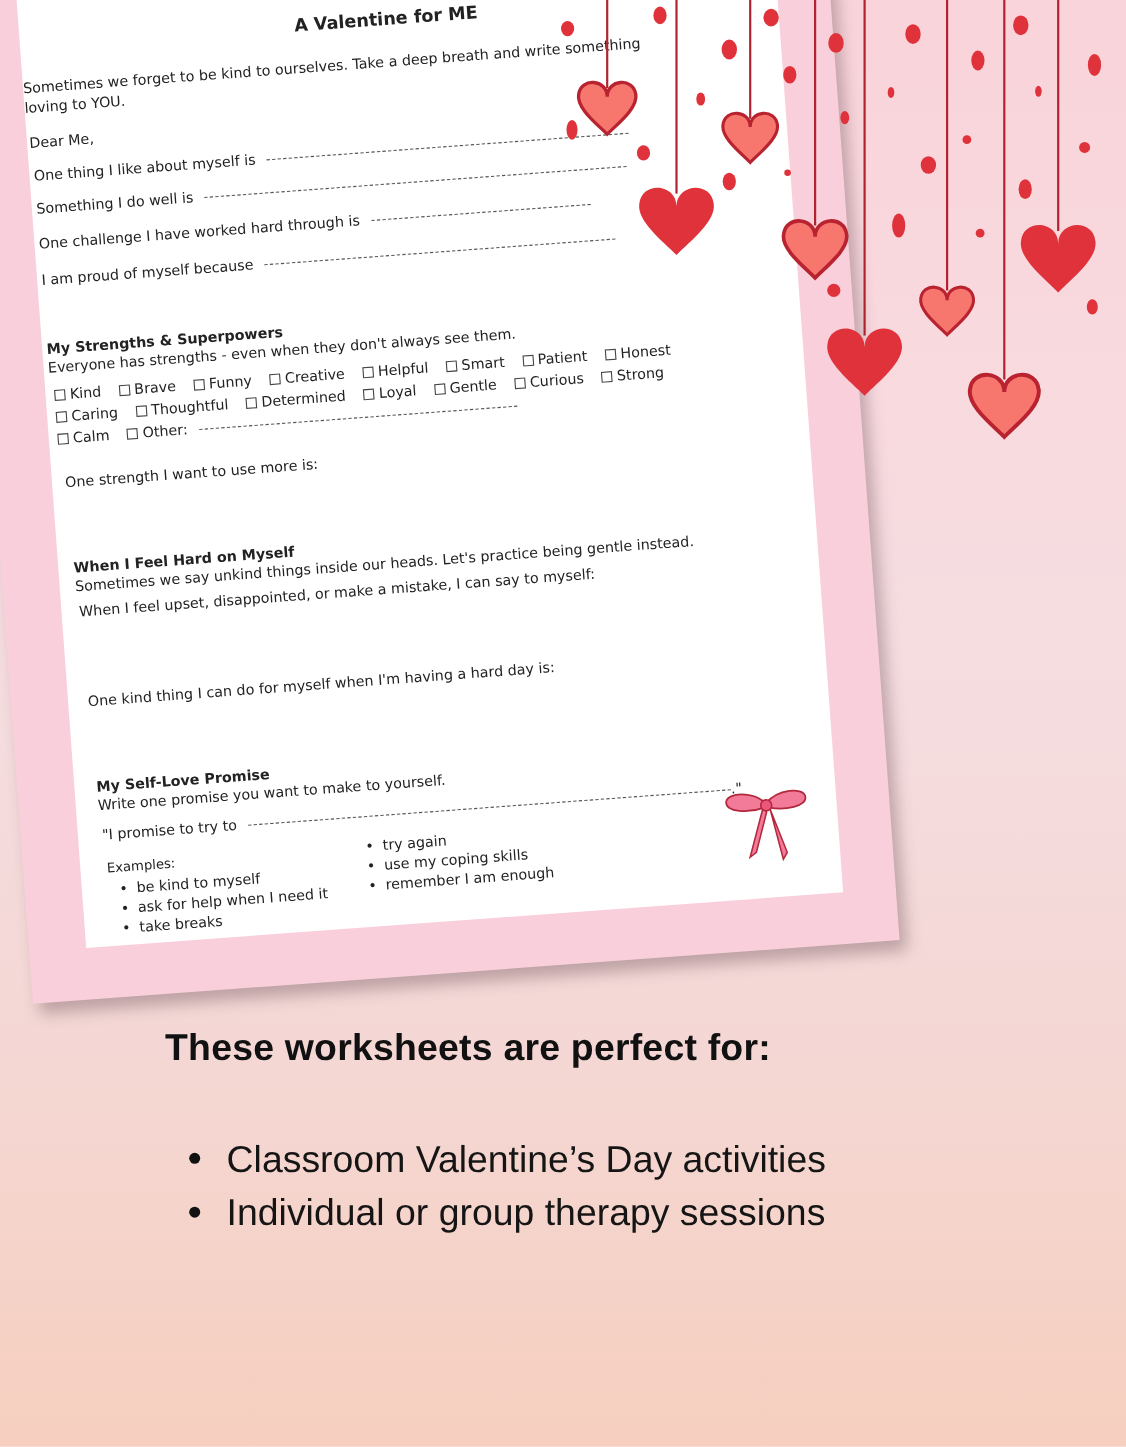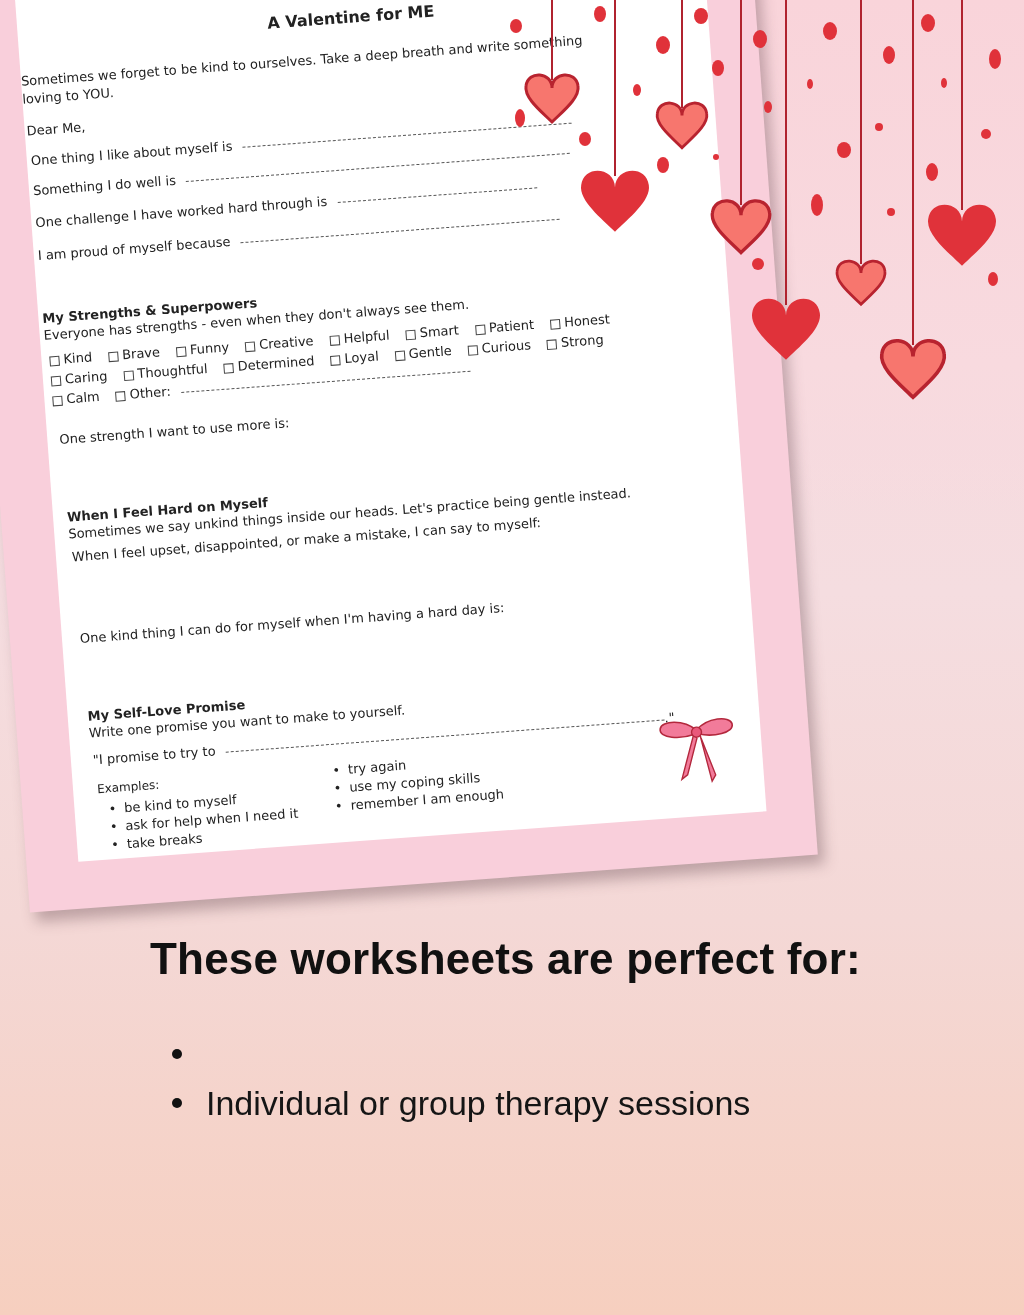--- a/index.html
+++ b/index.html
@@ -35,21 +35,21 @@
   .ws-title { font-weight:bold; font-size:16px; }
   .ws-h { font-weight:bold; font-size:13px; }
   .dash { display:inline-block; border-bottom:1px dashed #555; height:1px; vertical-align:middle; }
   .cb { display:inline-block; width:8px; height:8px; border:1px solid #444; margin:0 4px 0 0; vertical-align:middle; }
   .chk { margin-right:12px; }
   .bul::before { content:"•"; margin-right:8px; }
 
   
   .promo-title {
     position:absolute; left:150px; top:934px; font-family:"Liberation Sans", sans-serif;
-    font-weight:bold; font-size:44px; color:#111; letter-spacing:0.2px; z-index:3;
+    font-weight:bold; font-size:34px; color:#111; letter-spacing:0.2px; z-index:3;
   }
   .promo-list { position:absolute; left:172px; top:1030px; z-index:3; margin:0; padding:0; list-style:none; }
   .promo-list li {
     font-family:"Liberation Sans", sans-serif; font-size:34px; color:#151515; height:49px; line-height:49px;
   }
   .promo-list li .dot { display:inline-block; width:10px; height:10px; border-radius:50%; background:#111; margin-right:24px; vertical-align:middle; position:relative; top:-3px; }
 </style>
 </head>
 <body>
 
@@ -198,15 +198,15 @@
       <ellipse cx="932" cy="172" rx="6" ry="9"></ellipse>
       <ellipse cx="986" cy="134" rx="5" ry="5"></ellipse>
       <ellipse cx="995" cy="59" rx="6" ry="10"></ellipse>
       <ellipse cx="993" cy="279" rx="5" ry="7"></ellipse>
     </g>
   </svg>
 </div>
 
 <div class="promo-title">These worksheets are perfect for:</div>
 <ul class="promo-list">
-  <li><span class="dot"></span></li>
+  <li><span class="dot"></span><span>Classroom Valentine’s Day activities</span></li>
   <li><span class="dot"></span><span>Individual or group therapy sessions</span></li>
 </ul>
 
 </body></html>

